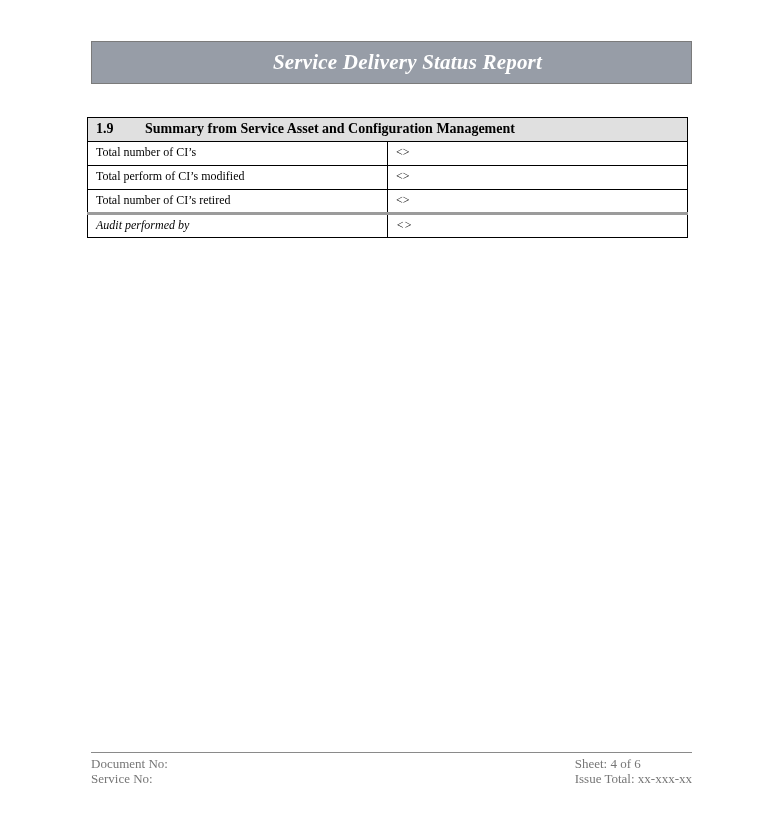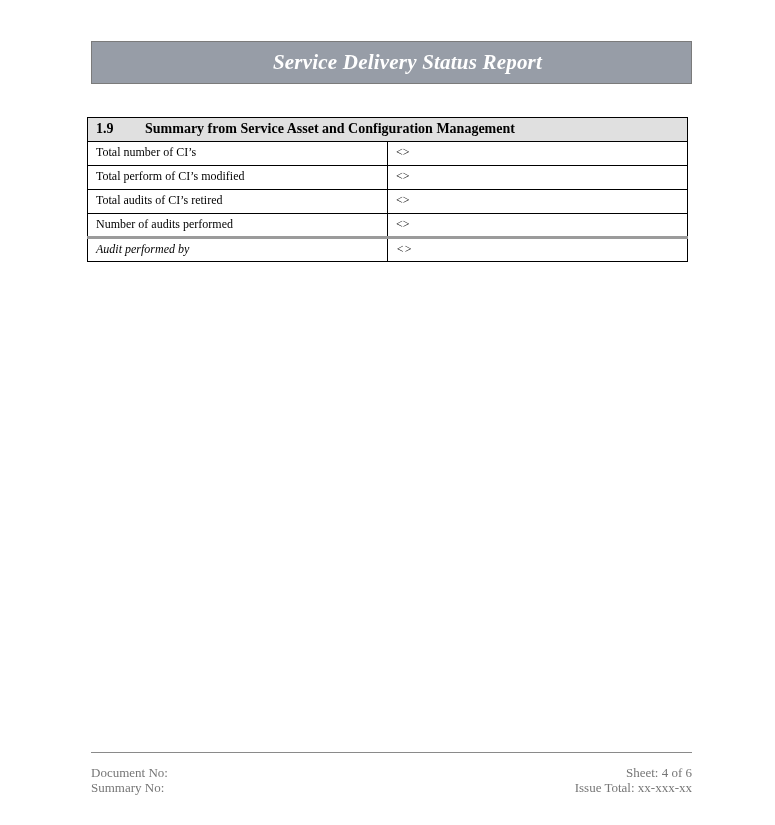--- a/index.html
+++ b/index.html
@@ -80,28 +80,28 @@
   }
 
   
   .footer {
     position: absolute;
     left: 91px;
     top: 752px;
     width: 601px;
     box-sizing: border-box;
     border-top: 1px solid var(--footer-line, #8a8a8a);
-    padding-top: 12px;
+    padding-top: 3px;
     display: flex;
     justify-content: space-between;
     color: var(--footer-text, #767676);
     font-size: 13px;
     line-height: 15px;
   }
-  .footer .right { text-align: right; }
+  .footer .right { text-align: left; }
 </style>
 </head>
 <body>
 
 <div class="page">
 
   <div class="banner">
     <span class="title">Service Delivery Status Report</span>
   </div>
 
@@ -116,38 +116,34 @@
     <tbody>
       <tr>
         <td class="label-cell">Total number of CI’s</td>
         <td class="value-cell">&lt;&gt;</td>
       </tr>
       <tr>
         <td class="label-cell">Total perform of CI’s modified</td>
         <td class="value-cell">&lt;&gt;</td>
       </tr>
       <tr>
-        <td class="label-cell">Total audits of CI’s retired</td>
-        <td class="value-cell">&lt;&gt;</td>
-      </tr>
-      <tr>
-        <td class="label-cell">Number of audits performed</td>
+        <td class="label-cell">Total number of CI’s retired</td>
         <td class="value-cell">&lt;&gt;</td>
       </tr>
       <tr class="thick-top">
         <td class="label-cell">Audit performed by</td>
         <td class="value-cell">&lt;&gt;</td>
       </tr>
     </tbody>
   </table>
 
   <div class="footer">
     <div class="left">
       <div>Document No:</div>
-      <div>Summary No:</div>
+      <div>Service No:</div>
     </div>
     <div class="right">
       <div>Sheet: 4 of 6</div>
       <div>Issue Total: xx-xxx-xx</div>
     </div>
   </div>
 
 </div>
 
 </body></html>

